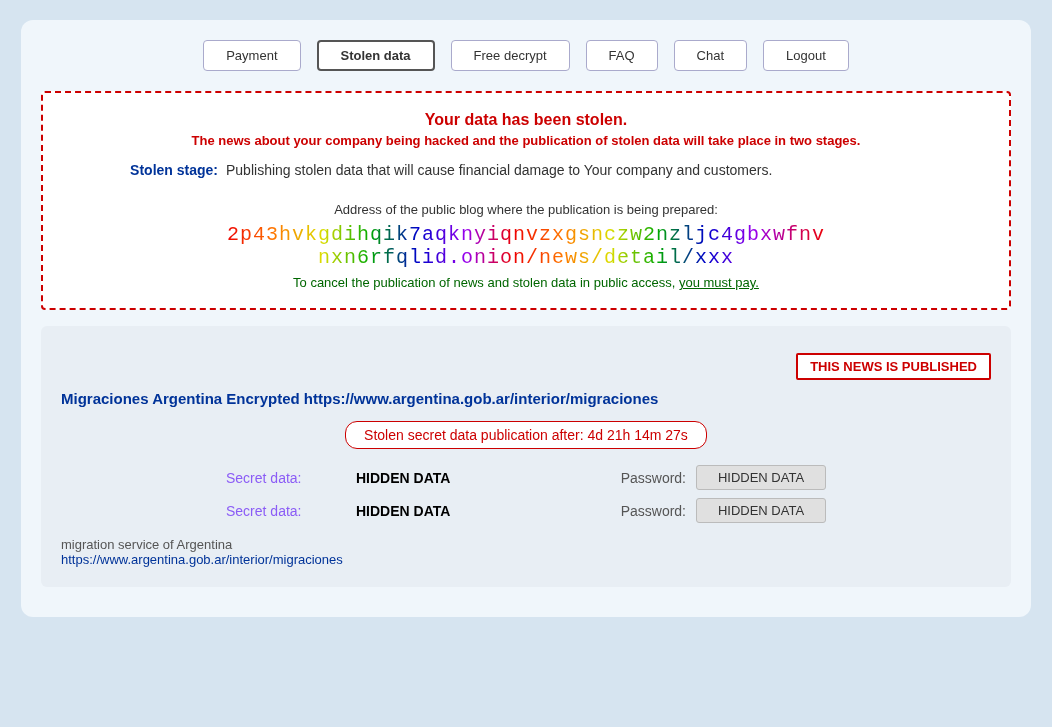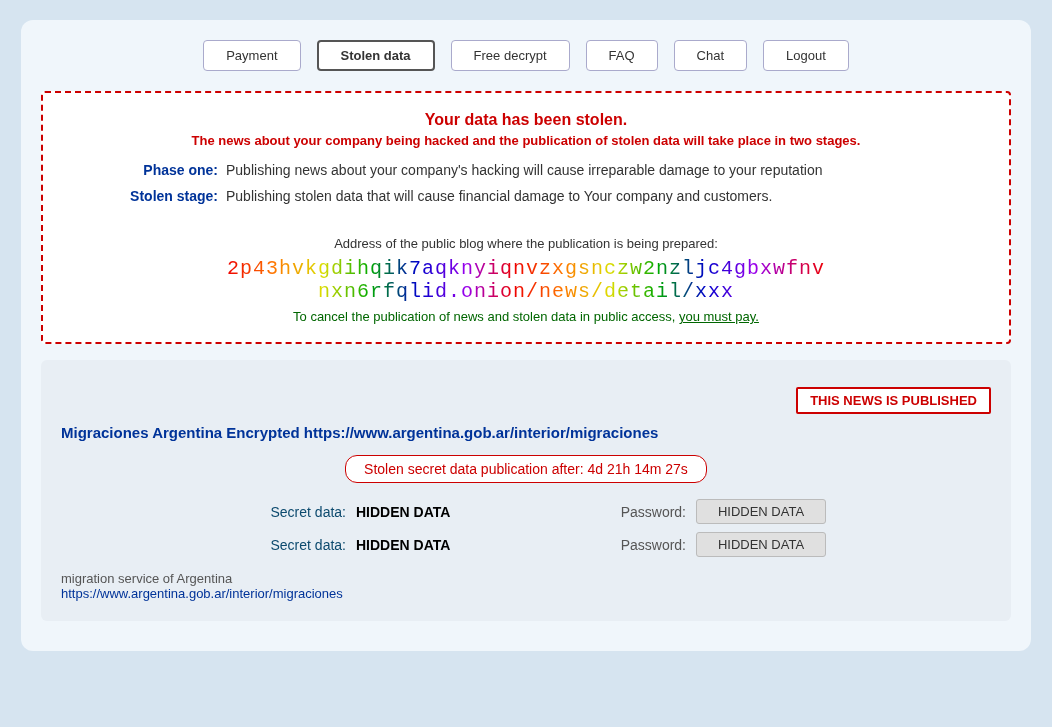--- a/index.html
+++ b/index.html
@@ -72,21 +72,21 @@
       font-weight: bold;
       min-width: 110px;
       text-align: right;
       padding-right: 8px;
       flex-shrink: 0;
     }
     .phase-text {
       color: #333;
     }
     .blog-address-line {
-      margin-top: 32px;
+      margin-top: 24px;
       color: #333;
       font-size: 13px;
     }
     .url-decoration {
       display: block;
       margin: 6px auto;
       font-size: 20px;
       letter-spacing: 1px;
       
       background: linear-gradient(90deg,
@@ -152,23 +152,22 @@
       max-width: 600px;
       margin: 0 auto 10px;
     }
     .data-row {
       display: flex;
       align-items: center;
       margin-bottom: 8px;
       gap: 10px;
     }
     .data-label {
-      color: #0c4a6e;
+      color: #8b5cf6;
       min-width: 120px;
-      text-align: right;
     }
     .data-value {
       font-weight: bold;
       color: #000;
       flex: 1;
     }
     .password-label {
       color: #555;
       min-width: 70px;
       text-align: right;
@@ -206,24 +205,20 @@
     <button class="nav-btn">Free decrypt</button>
     <button class="nav-btn">FAQ</button>
     <button class="nav-btn">Chat</button>
     <button class="nav-btn">Logout</button>
   </div>
 
   <div class="warning-box">
     <div class="warning-title">Your data has been stolen.</div>
     <div class="warning-subtitle">The news about your company being hacked and the publication of stolen data will take place in two stages.</div>
 
-    <div class="phase-row">
-      <span class="phase-label">Phase one:</span>
-      <span class="phase-text">Publishing news about your company's hacking will cause irreparable damage to your reputation</span>
-    </div>
     <div class="phase-row">
       <span class="phase-label">Stolen stage:</span>
       <span class="phase-text">Publishing stolen data that will cause financial damage to Your company and customers.</span>
     </div>
 
     <div class="blog-address-line">Address of the public blog where the publication is being prepared:</div>
     <span class="url-decoration">2p43hvkgdihqik7aqknyiqnvzxgsnczw2nzljc4gbxwfnvnxn6rfqlid.onion/news/detail/xxx</span>
     <div class="cancel-text">
       <span>To cancel the publication of news and stolen data in public access,</span>
       <a class="cancel-link" href="#">

